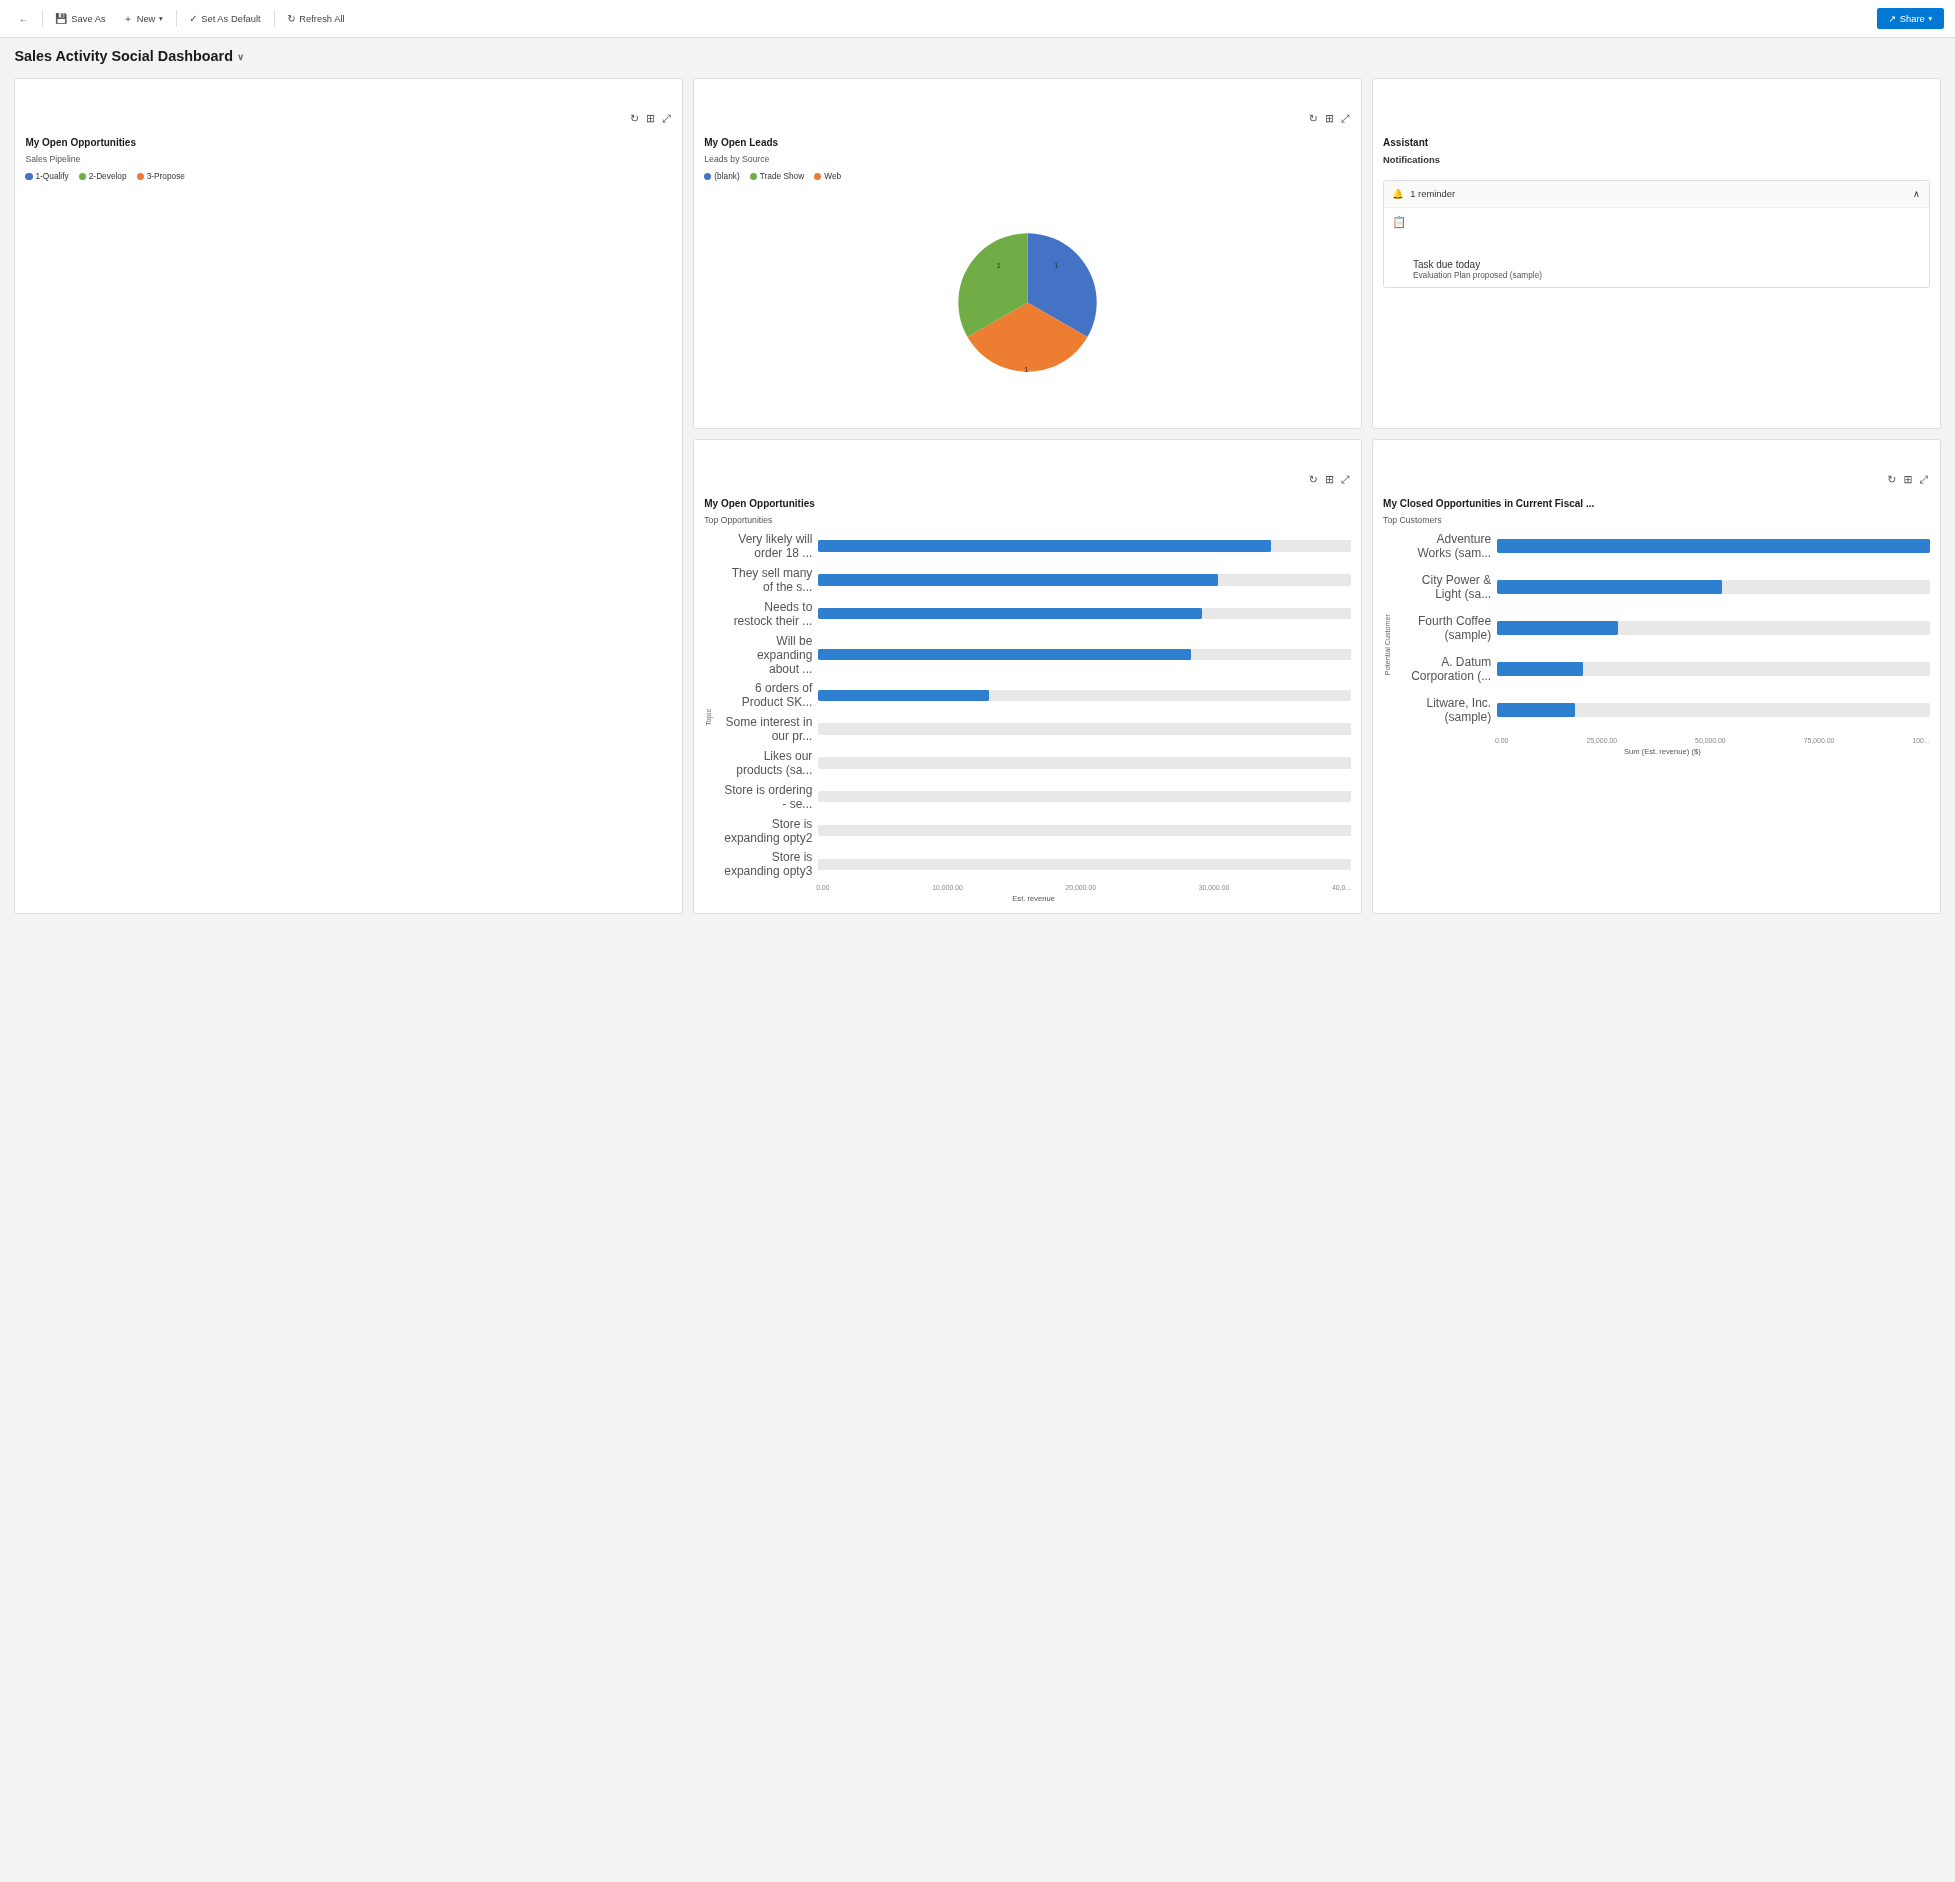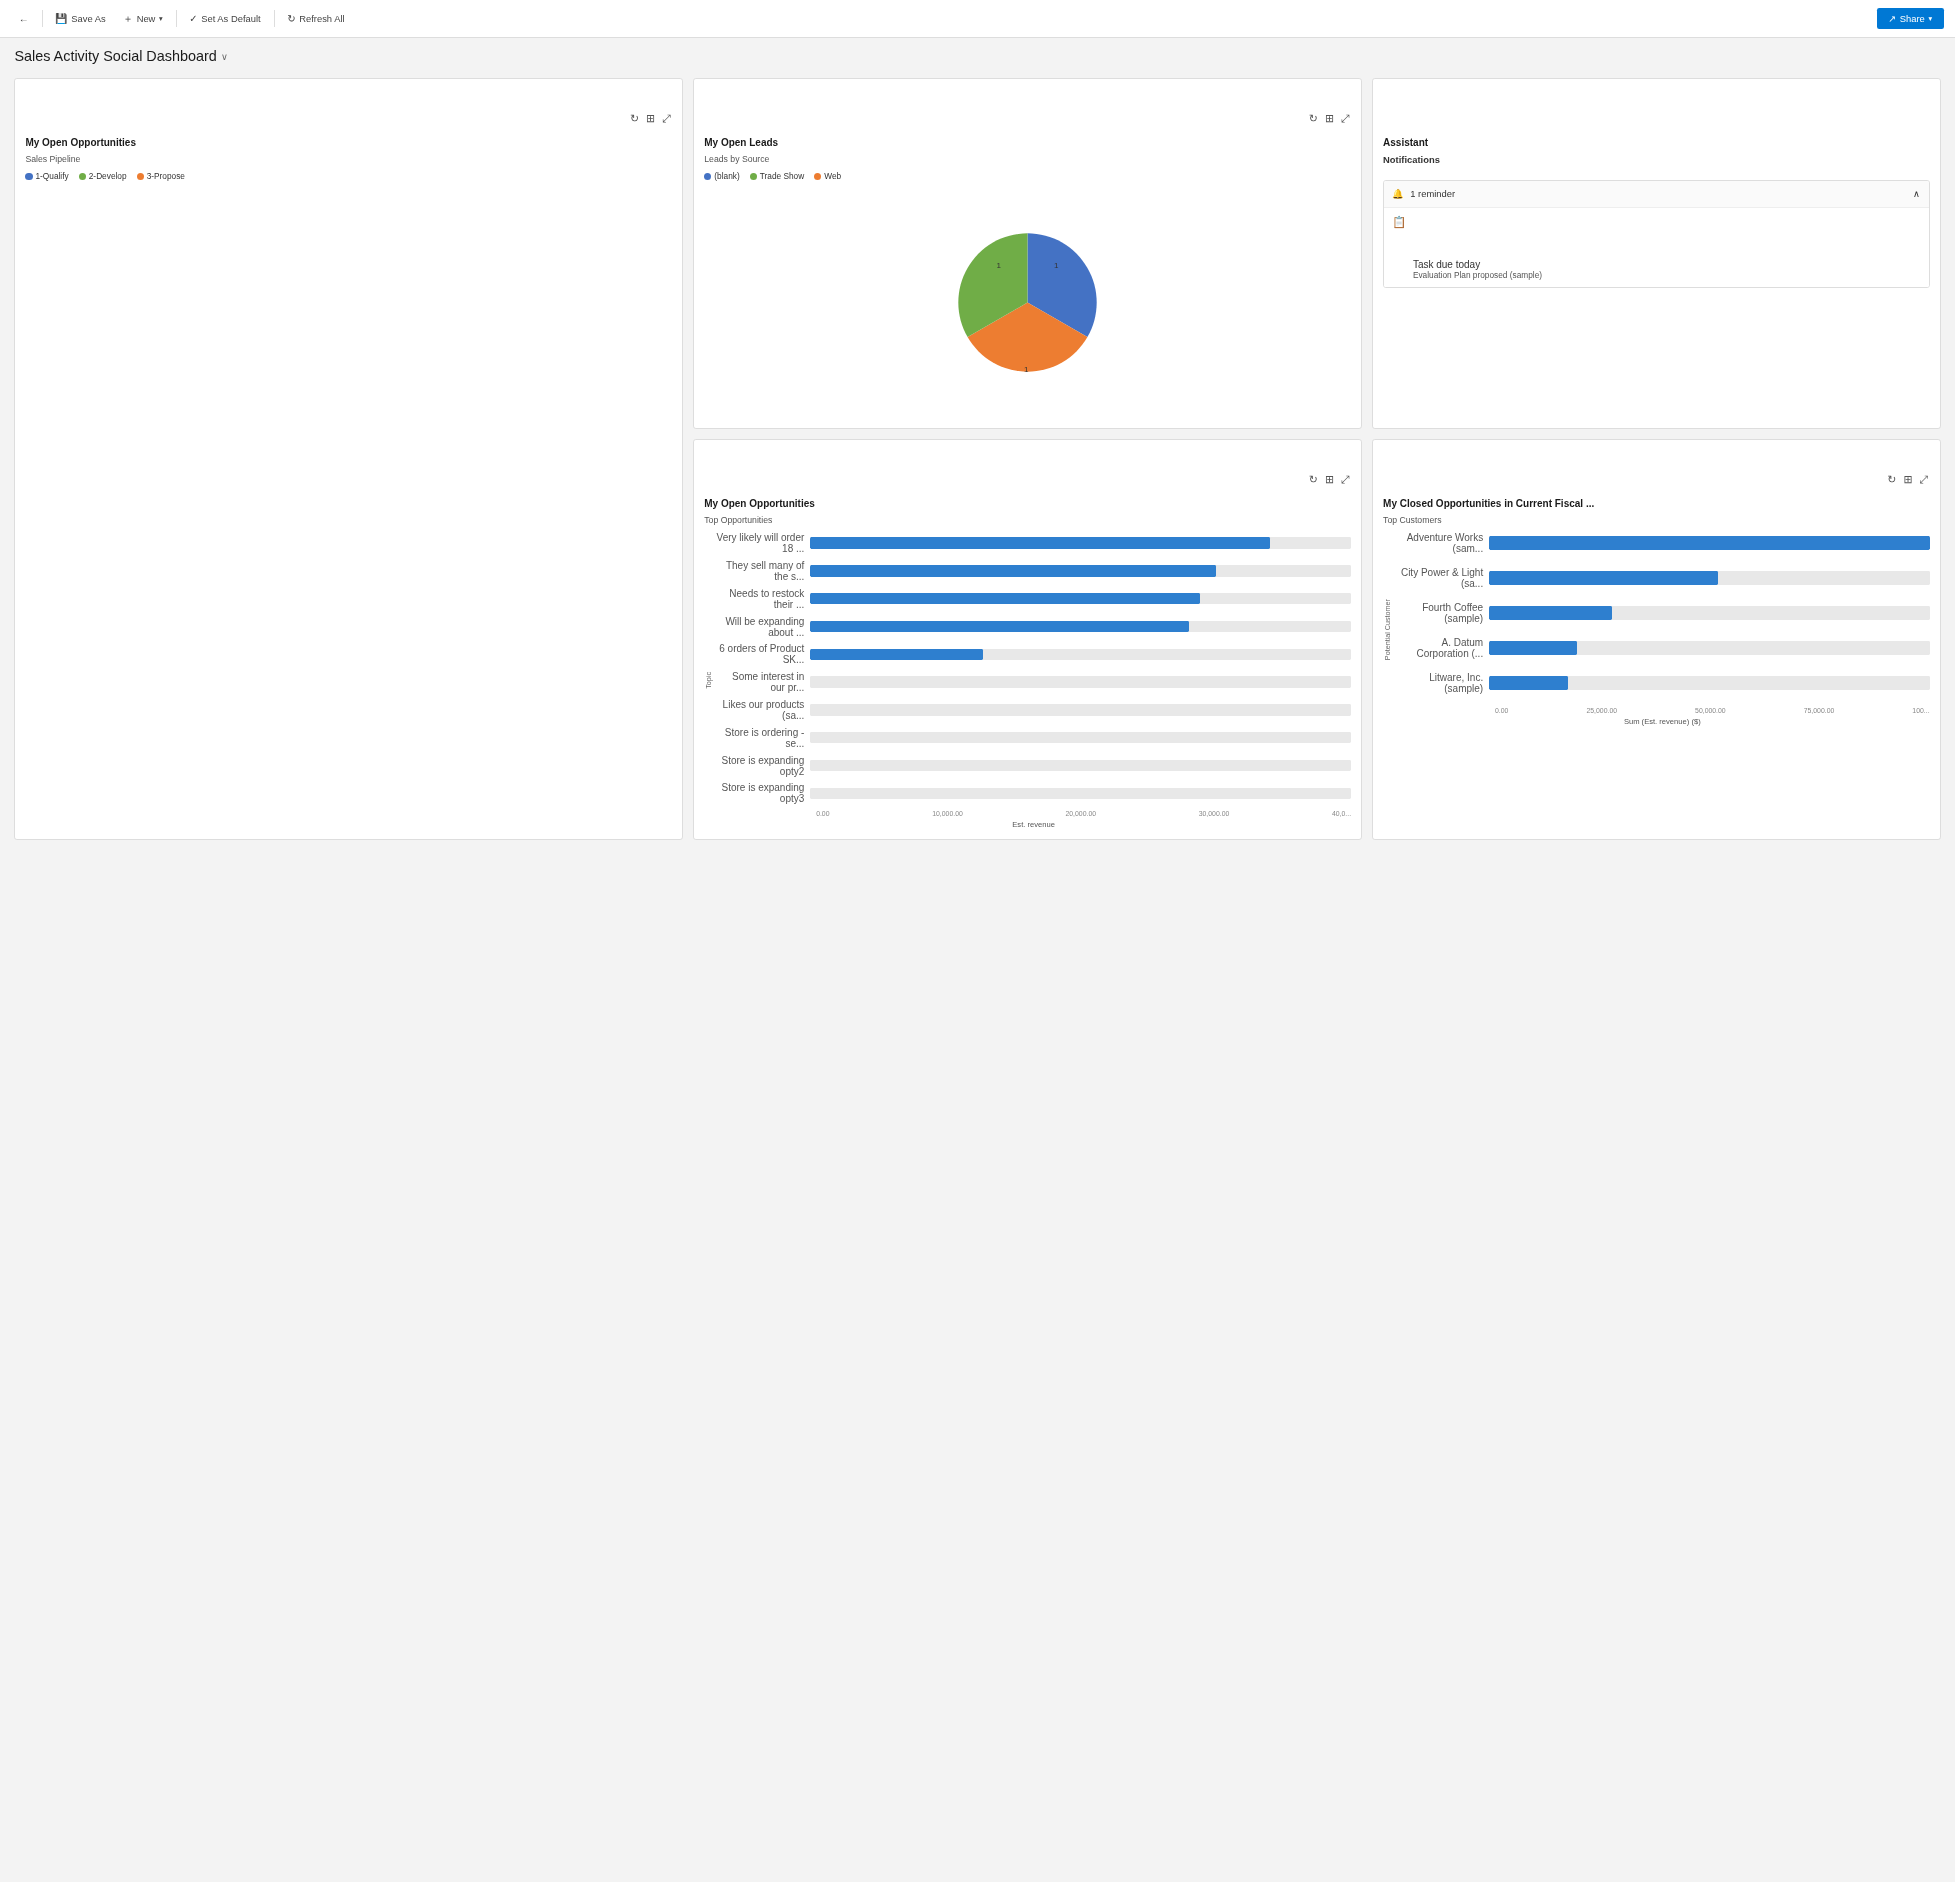--- a/index.html
+++ b/index.html
@@ -29,21 +29,21 @@
       padding: 5px 11.5px; border-radius: 2.2px; cursor: pointer;
       font-size: 9.4px; display: flex; align-items: center; gap: 3.6px;
     }
     
     
     .page-title-bar {
       padding: 10px 14.4px 7.2px;
       background: #f3f3f3;
     }
     .page-title {
-      font-size: 14.4px; font-weight: 400; color: #1a1a1a;
+      font-size: 14.4px; font-weight: 700; color: #1a1a1a;
       display: flex; align-items: center; gap: 4.3px; cursor: pointer;
     }
     .page-title .chevron { font-size: 9.4px; color: #666; }
     
     
     .dashboard {
       padding: 7.2px 14.4px 14.4px;
       display: grid;
       grid-template-columns: 1fr 1fr 0.85fr;
       gap: 10px;
@@ -82,21 +82,22 @@
       padding: 7.2px 0; position: relative; height: 361px;
     }
     
     
     .pie-container {
       display: flex; justify-content: center; align-items: center;
       height: 231px; position: relative;
     }
     .bar-row {
       display: flex; align-items: center; margin-bottom: 5.8px;
-      font-size: 10px;
+      font-size: 12px;
+      margin-left: 8px;
     }
     .bar-label { width: 94px; text-align: right; padding-right: 5.8px; color: #555; flex-shrink: 0; }
     .bar-track { flex: 1; height: 11.5px; background: #e8e8e8; border-radius: 1.4px; overflow: hidden; }
     .bar-fill { height: 100%; background: #2e7fcf; border-radius: 1.4px; }
     .bar-axis { display: flex; justify-content: space-between; padding-left: 100px; font-size: 6.9px; color: #888; margin-top: 2.9px; }
     .axis-label { font-size: 7.6px; color: #555; text-align: center; margin-top: 2.9px; }
     
     
     .chart-with-yaxis { display: flex; align-items: center; }
     .y-axis-label {

